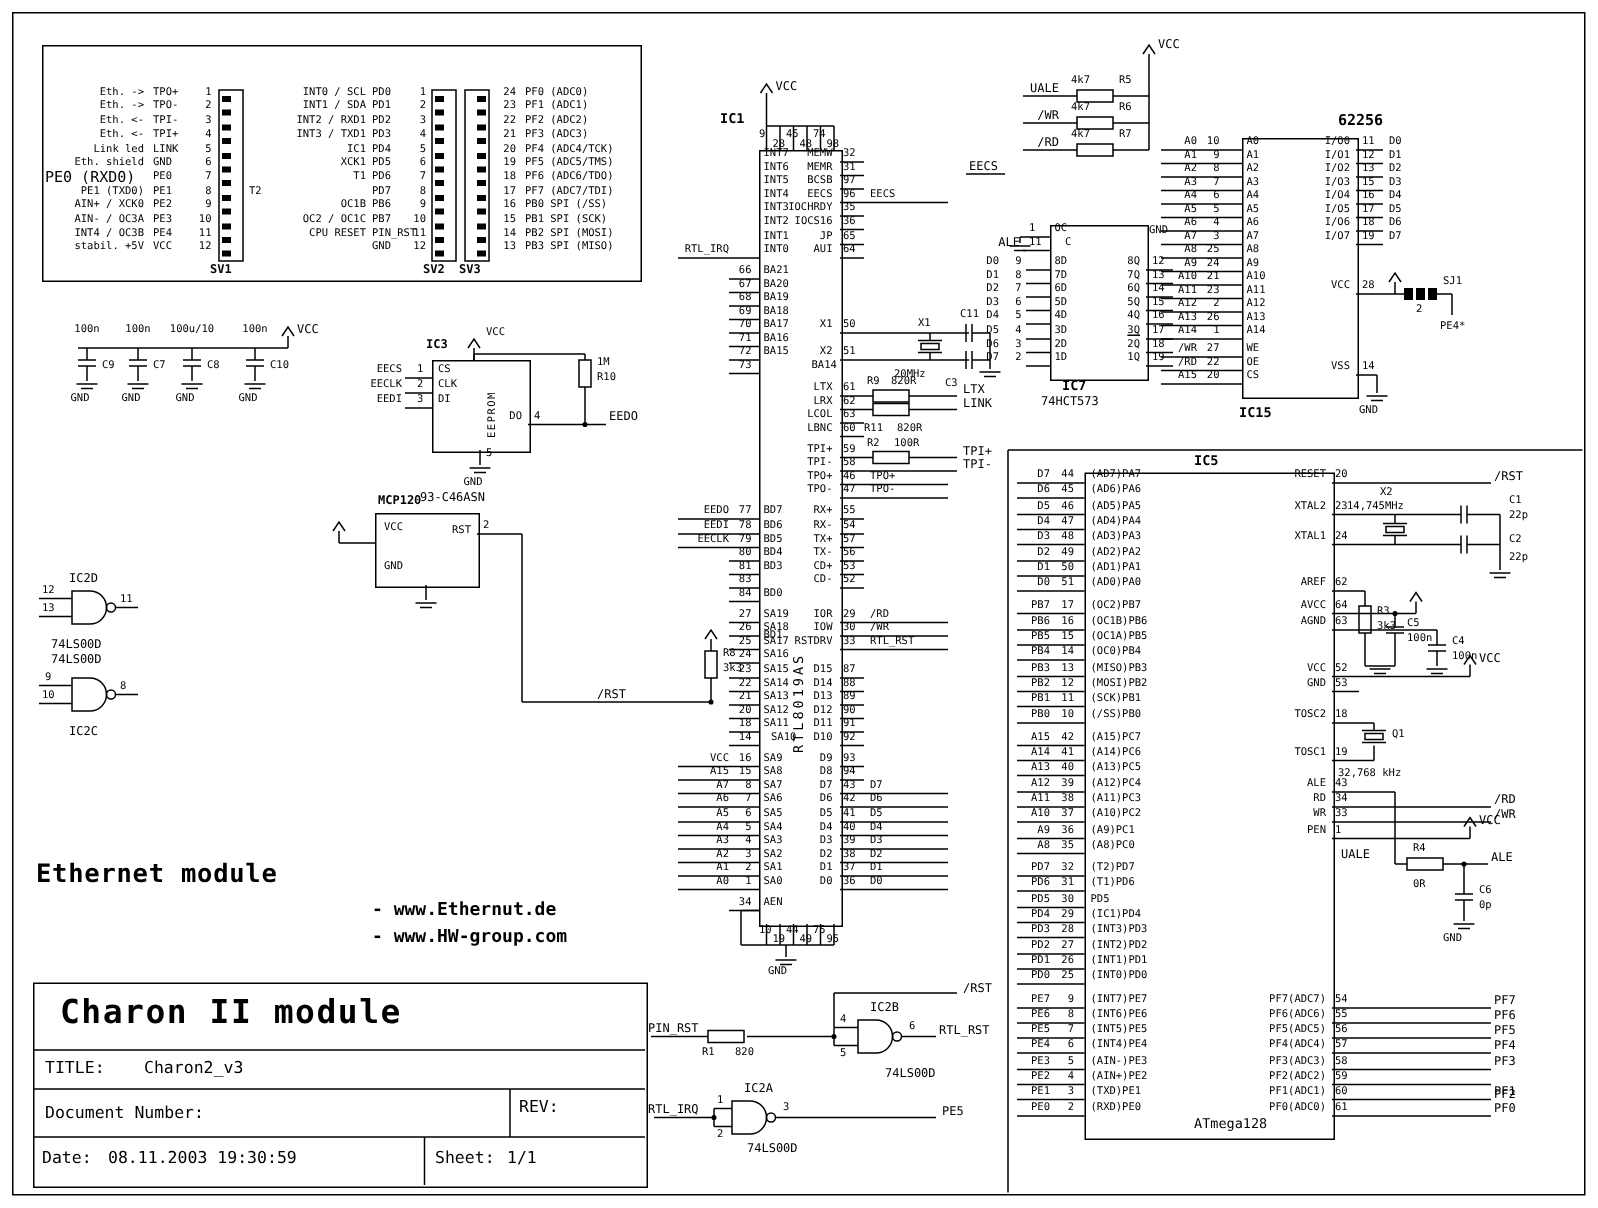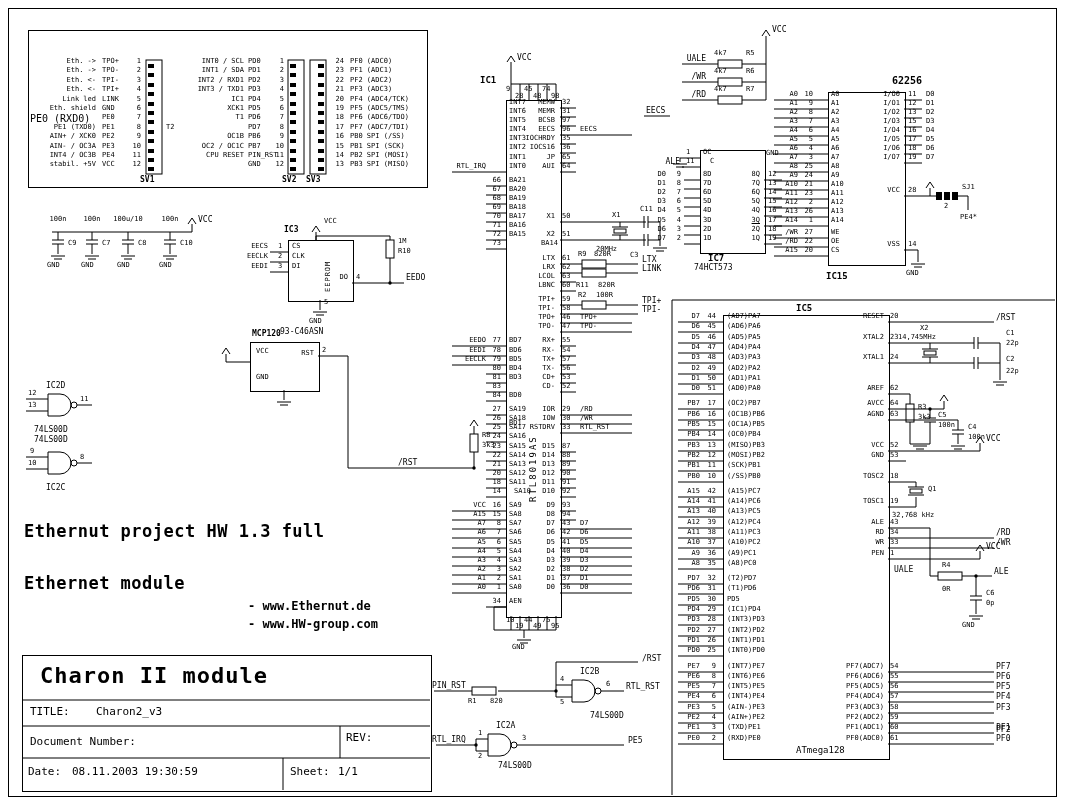--- a/index.html
+++ b/index.html
@@ -484,21 +484,20 @@
       <line x1="976" y1="576" x2="976" y2="596"></line>
       <line x1="970" y1="596" x2="982" y2="596"></line>
       <line x1="970" y1="600" x2="982" y2="600"></line>
       <line x1="976" y1="600" x2="976" y2="614"></line>
       <line x1="969" y1="616" x2="983" y2="616"></line>
       <line x1="972" y1="619" x2="980" y2="619"></line>
     </svg>
   <div id="frame"></div>
 
 
-  <div class="t" style="left:24px;top:522px;font-size:17px;font-weight:bold;letter-spacing:0.5px">Ethernut project HW 1.3 full</div>
   <div class="t" style="left:24px;top:574px;font-size:17px;font-weight:bold;letter-spacing:0.5px">Ethernet module</div>
   <div class="t" style="left:248px;top:600px;font-size:12px;font-weight:bold">- www.Ethernut.de</div>
   <div class="t" style="left:248px;top:618px;font-size:12px;font-weight:bold">- www.HW-group.com</div>
 
   <div class="t" style="left:40px;top:664px;font-size:22px;font-weight:bold;letter-spacing:1px">Charon II module</div>
   <div class="t" style="left:30px;top:706px;font-size:11px">TITLE:</div>
   <div class="t" style="left:96px;top:706px;font-size:11px">Charon2_v3</div>
   <div class="t" style="left:30px;top:736px;font-size:11px">Document Number:</div>
   <div class="t" style="left:346px;top:732px;font-size:11px">REV:</div>
   <div class="t" style="left:28px;top:766px;font-size:11px">Date:</div>

